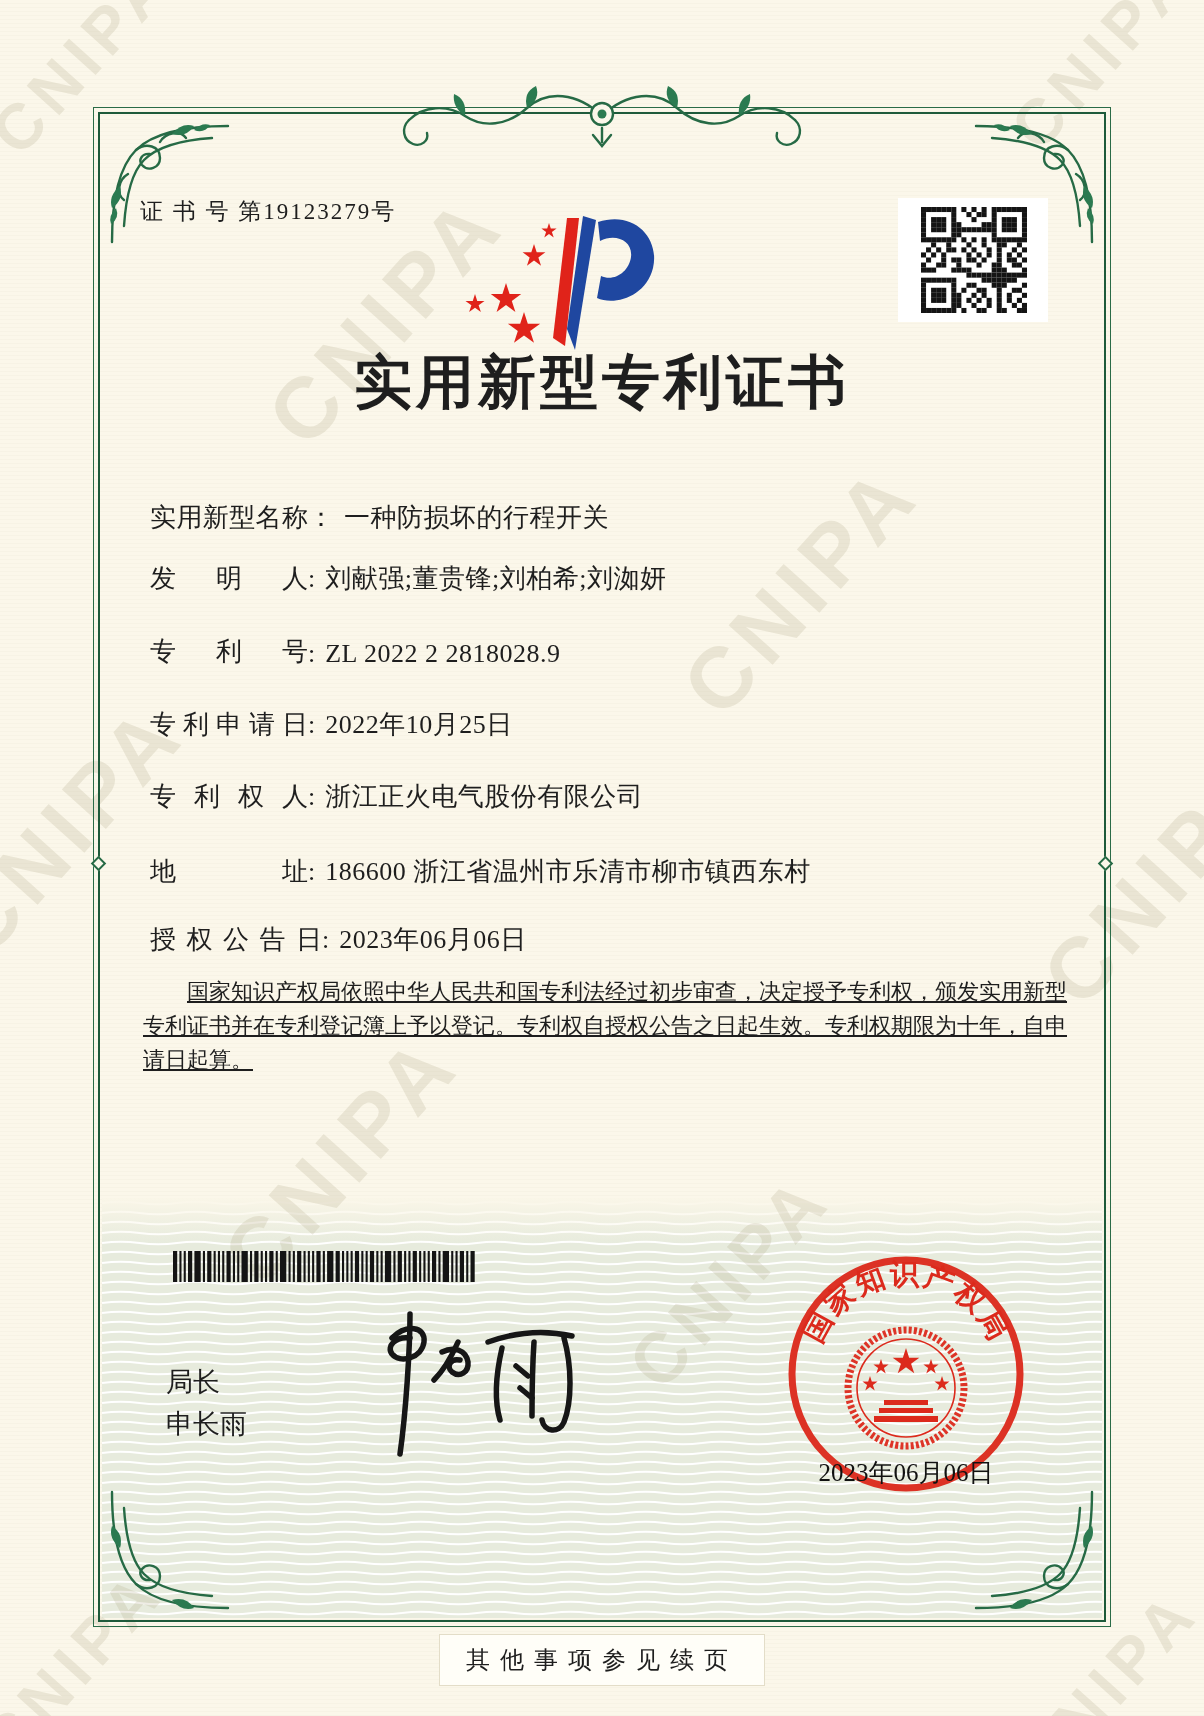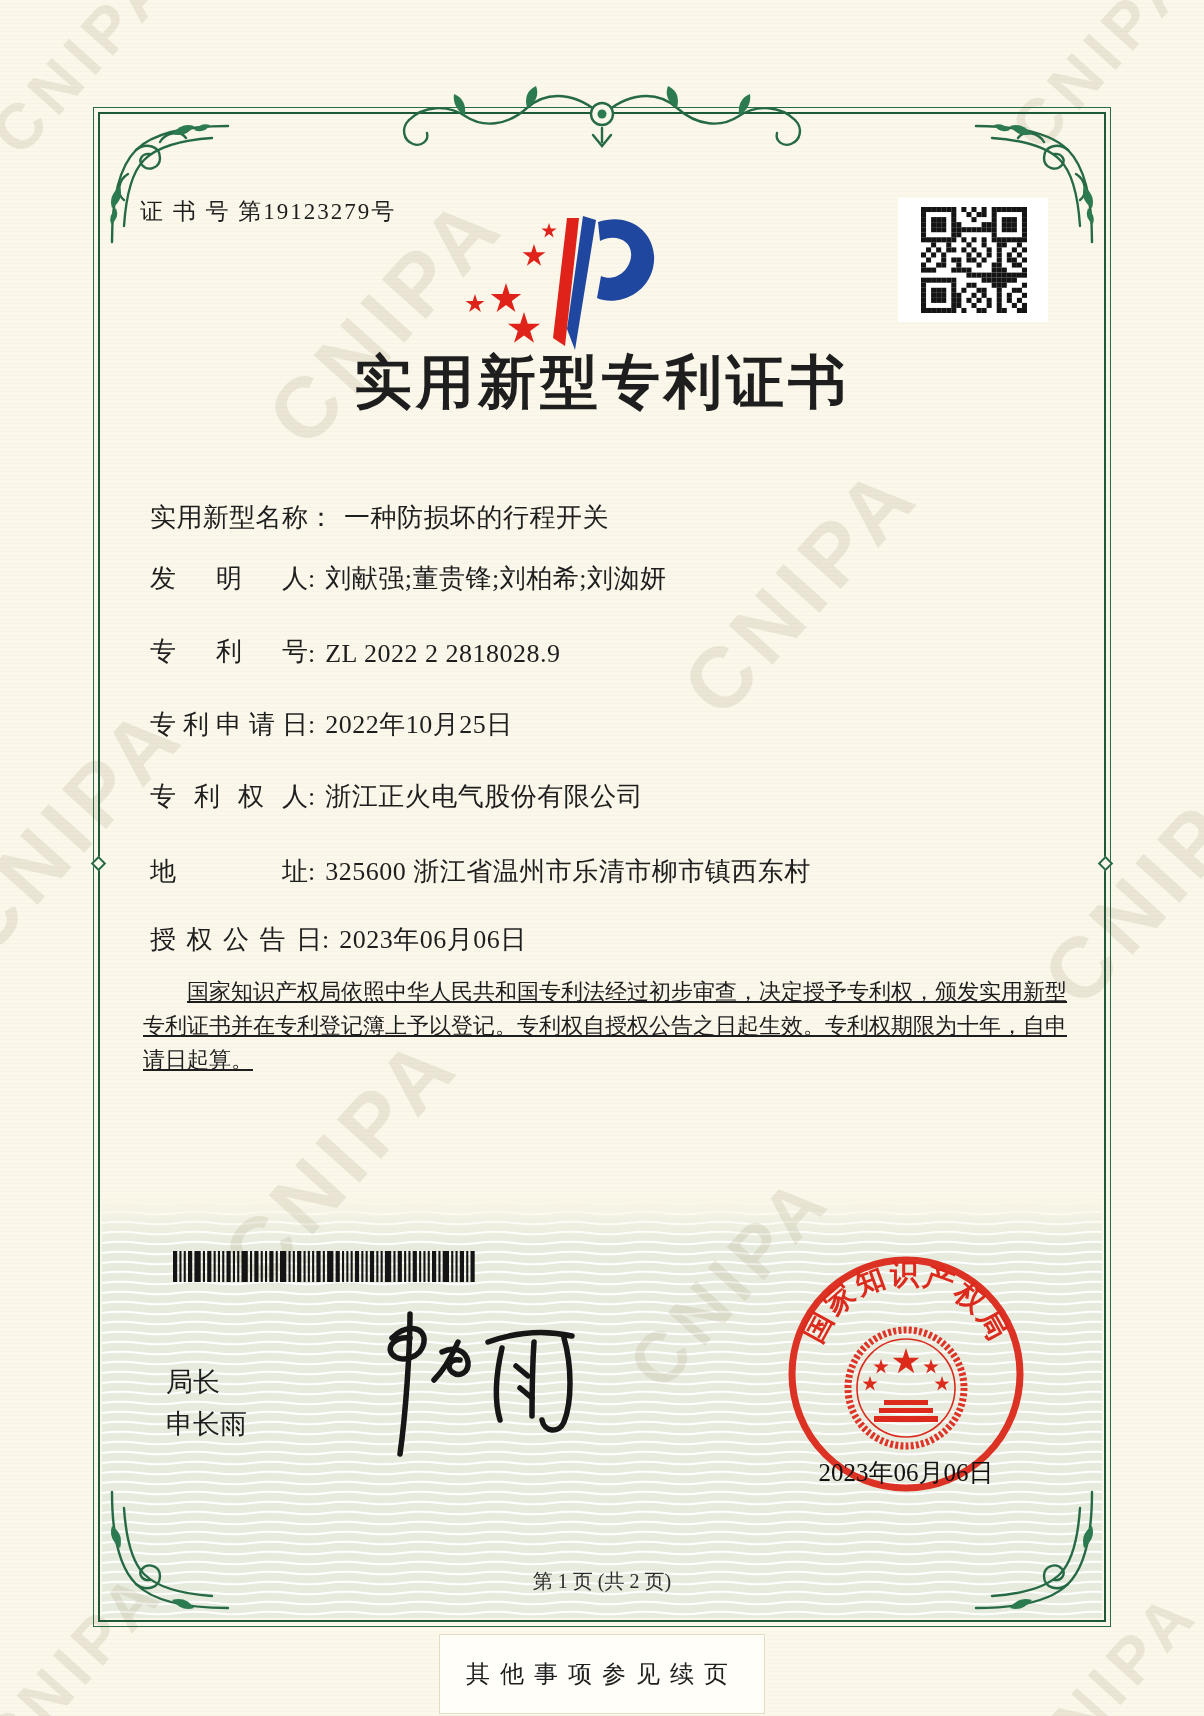--- a/index.html
+++ b/index.html
@@ -62,21 +62,21 @@
   .signerName{position:absolute; left:166px; top:1406px; z-index:5;
     font-family:"Liberation Sans","DejaVu Sans",sans-serif; font-size:27px; font-weight:500;}
   .signature{position:absolute; left:330px; top:1308px; z-index:5;}
   .seal{position:absolute; left:782px; top:1250px; z-index:5;}
   .sealDate{position:absolute; left:796px; top:1456px; width:220px; text-align:center;
     z-index:6; font-size:25px; color:#111;}
   .pageInfo{position:absolute; left:98px; top:1568px; width:1008px; text-align:center;
     z-index:5; font-size:20px; color:#2b2b2b;}
   .contBox{
     position:absolute; left:50%; transform:translateX(-50%); top:1634px; z-index:5;
-    background:#fffef8; border:1px solid #e3ddc8; padding:23px 26px;
+    background:#fffef8; border:1px solid #e3ddc8; padding:9px 26px;
     font-size:24px; letter-spacing:10px; white-space:nowrap;text-align:right;
   }
 </style>
 </head>
 <body>
 
 <div class="page">
 
   <div class="wm" style="left:-35px;top:20px;font-size:64px;">CNIPA</div>
   <div class="wm" style="left:985px;top:15px;font-size:64px;">CNIPA</div>
@@ -447,21 +447,21 @@
   <div class="frow" style="top:634px;">
     <span class="flabel">专利号</span><span class="fcolon">:</span><span class="fvalue">ZL 2022 2 2818028.9</span>
   </div>
   <div class="frow" style="top:707px;">
     <span class="flabel">专利申请日</span><span class="fcolon">:</span><span class="fvalue">2022年10月25日</span>
   </div>
   <div class="frow" style="top:779px;">
     <span class="flabel">专利权人</span><span class="fcolon">:</span><span class="fvalue">浙江正火电气股份有限公司</span>
   </div>
   <div class="frow" style="top:854px;">
-    <span class="flabel">地址</span><span class="fcolon">:</span><span class="fvalue">325600 浙江省温州市乐清市柳市镇西东村</span>
+    <span class="flabel">地址</span><span class="fcolon">:</span><span class="fvalue">186600 浙江省温州市乐清市柳市镇西东村</span>
   </div>
   <div class="frow" style="top:922px; width:930px;">
     <span>
       <span class="flabel wide">授权公告日</span><span class="fcolon">:</span><span class="fvalue">2023年06月06日</span>
     </span>
   </div>
 
   <div class="paras">
     <p>国家知识产权局依照中华人民共和国专利法经过初步审查，决定授予专利权，颁发实用新型专利证书并在专利登记簿上予以登记。专利权自授权公告之日起生效。专利权期限为十年，自申请日起算。</p>
   </div>
@@ -560,16 +560,15 @@
         <path transform="translate(149,117) scale(8)" d="M0,-1L0.225,-0.309L0.951,-0.309L0.363,0.118L0.588,0.809L0,0.382L-0.588,0.809L-0.363,0.118L-0.951,-0.309L-0.225,-0.309Z"></path>
         <path transform="translate(160,134) scale(8)" d="M0,-1L0.225,-0.309L0.951,-0.309L0.363,0.118L0.588,0.809L0,0.382L-0.588,0.809L-0.363,0.118L-0.951,-0.309L-0.225,-0.309Z"></path>
         <rect x="102" y="150" width="44" height="5"></rect>
         <rect x="97" y="158" width="54" height="5"></rect>
         <rect x="92" y="166" width="64" height="6"></rect>
       </g>
     </g>
   </svg>
   <div class="sealDate">2023年06月06日</div>
 
-  <div class="pageInfo">第 1 页 (共 2 页)</div>
   <div class="contBox">其他事项参见续页</div>
 
 </div>
 
 </body></html>

